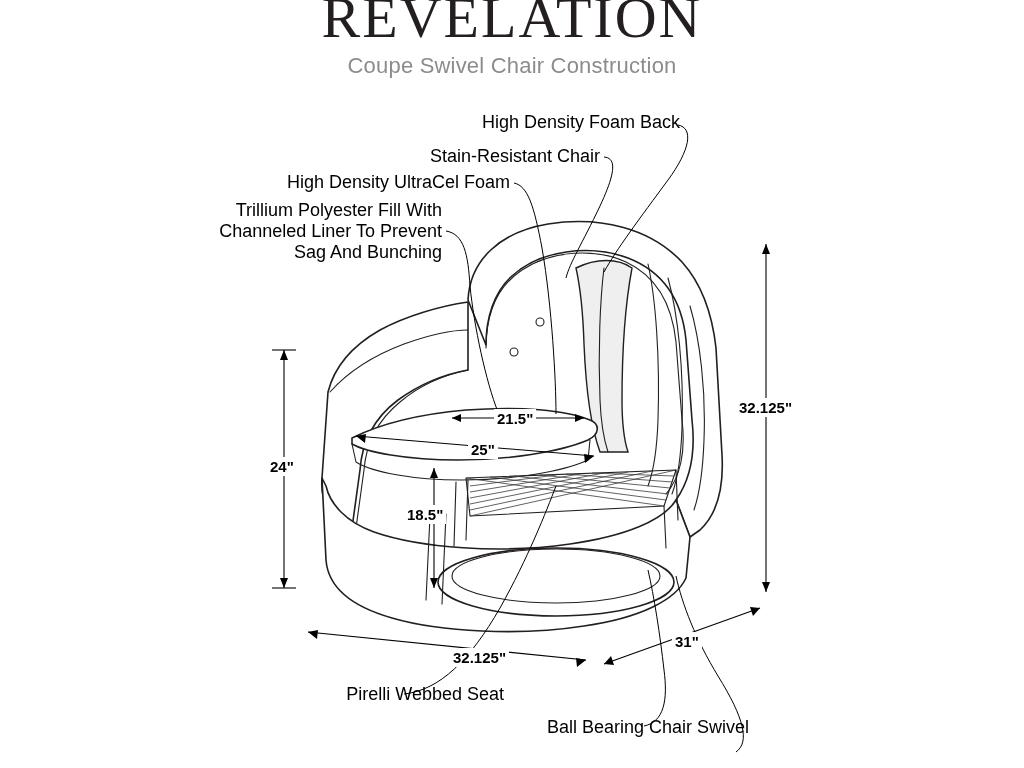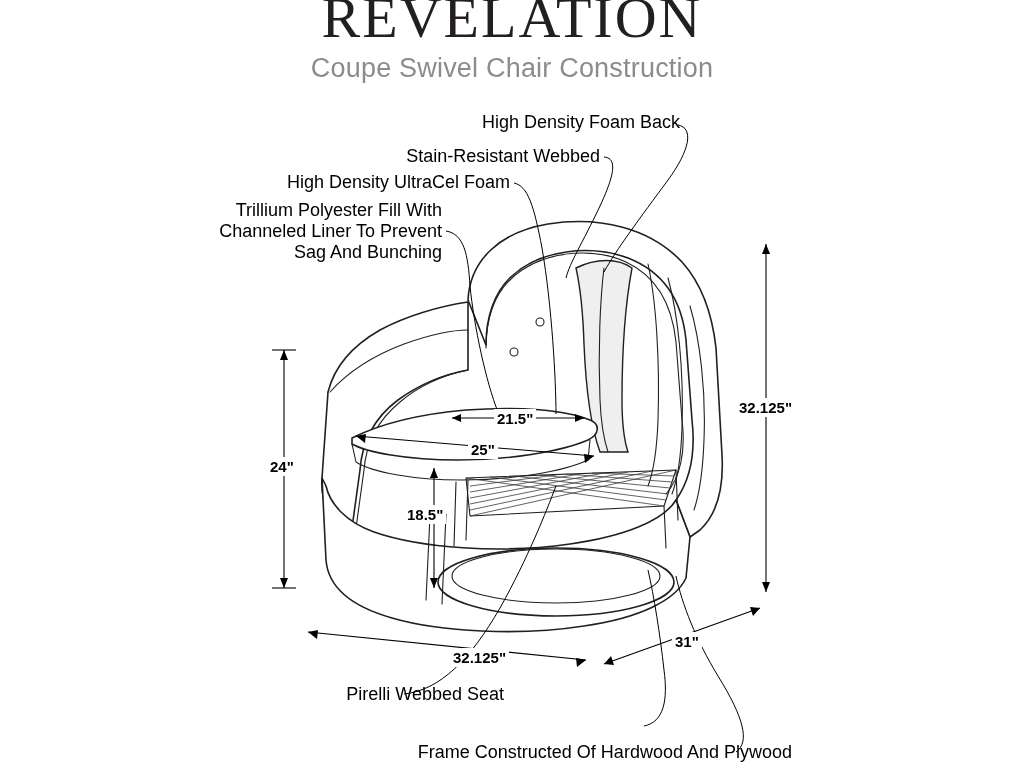--- a/index.html
+++ b/index.html
@@ -31,21 +31,21 @@
     color: #231f20;
     font-weight: 400;
     line-height: 1.1;
   }
   .brand-subtitle {
     position: absolute;
     left: 0;
     top: 53px;
     width: 1024px;
     text-align: center;
-    font-size: 27px;
+    font-size: 22px;
     color: #8c8c8c;
     font-weight: 400;
     letter-spacing: 0.2px;
   }
   
   .callout {
     position: absolute;
     font-size: 18px;
     color: #000000;
     line-height: 21px;
@@ -261,32 +261,32 @@
       <path d="M586 660 l -10 -2 l 1 9 z" fill="#000" stroke="none"></path>
 
       <path d="M604 664 L 760 608"></path>
       <path d="M604 664 l 10 1 l -3 -9 z" fill="#000" stroke="none"></path>
       <path d="M760 608 l -10 -1 l 3 9 z" fill="#000" stroke="none"></path>
     </g>
   </svg>
 
   <div class="callout right" style="left:350px; top:112px; width:330px;">High Density Foam Back</div>
 
-  <div class="callout right" style="left:300px; top:146px; width:300px;">Stain-Resistant Webbed</div>
+  <div class="callout right" style="left:300px; top:146px; width:300px;">Stain-Resistant Chair</div>
 
   <div class="callout right" style="left:180px; top:172px; width:330px;">High Density UltraCel Foam</div>
 
   <div class="callout right" style="left:120px; top:200px; width:322px;">Trillium Polyester Fill With
 Channeled Liner To Prevent
 Sag And Bunching</div>
 
   <div class="callout left" style="left:244px; top:684px; width:260px;">Pirelli Webbed Seat</div>
 
-
-  <div class="callout left" style="left:372px; top:742px; width:420px;">Frame Constructed Of Hardwood And Plywood</div>
+  <div class="callout left" style="left:449px; top:717px; width:300px;">Ball Bearing Chair Swivel</div>
+
 
   <div class="dim" style="left:494px; top:409px;">21.5"</div>
 
   <div class="dim" style="left:468px; top:440px;">25"</div>
 
   <div class="dim" style="left:404px; top:505px;">18.5"</div>
 
   <div class="dim" style="left:267px; top:457px;">24"</div>
 
   <div class="dim" style="left:736px; top:398px;">32.125"</div>

